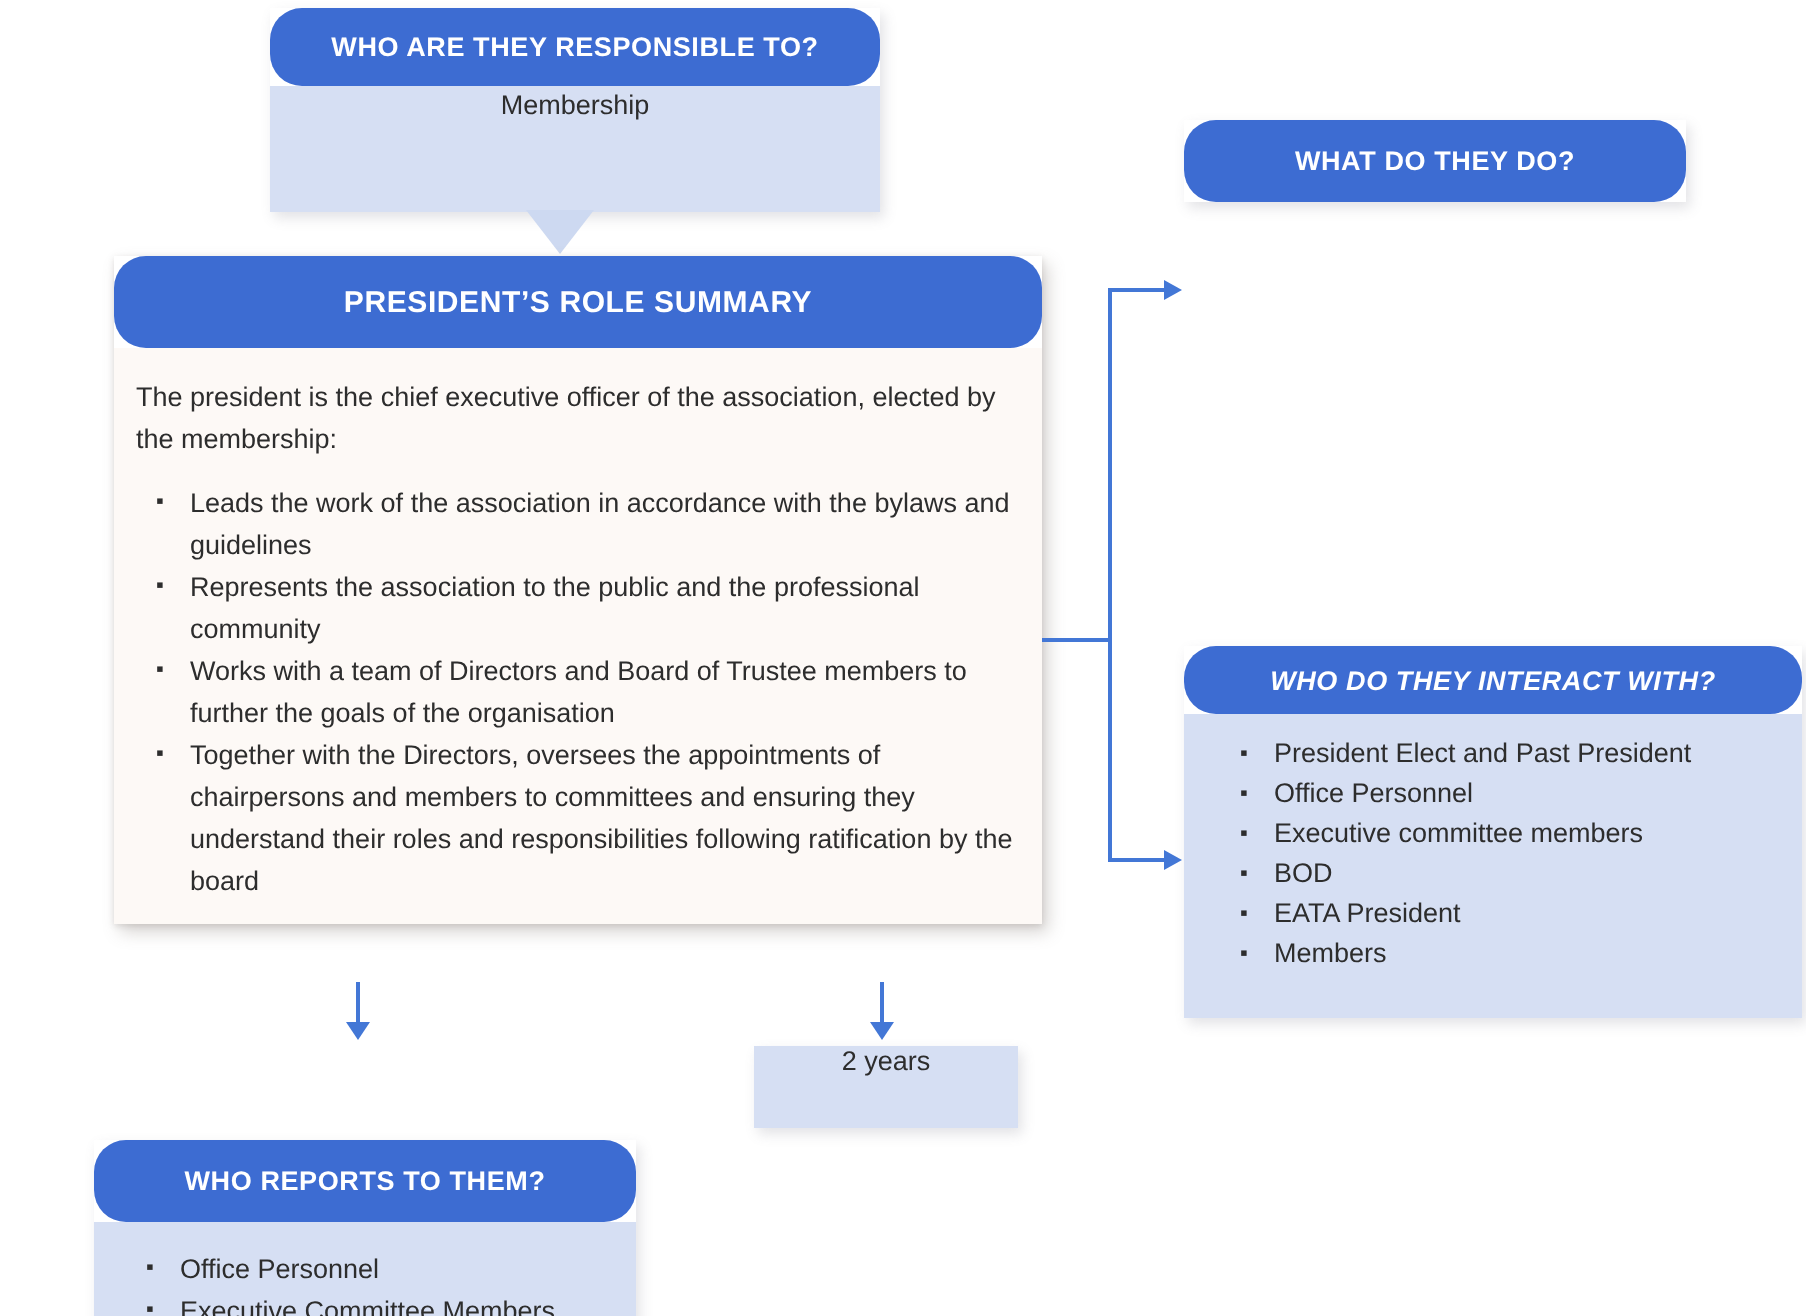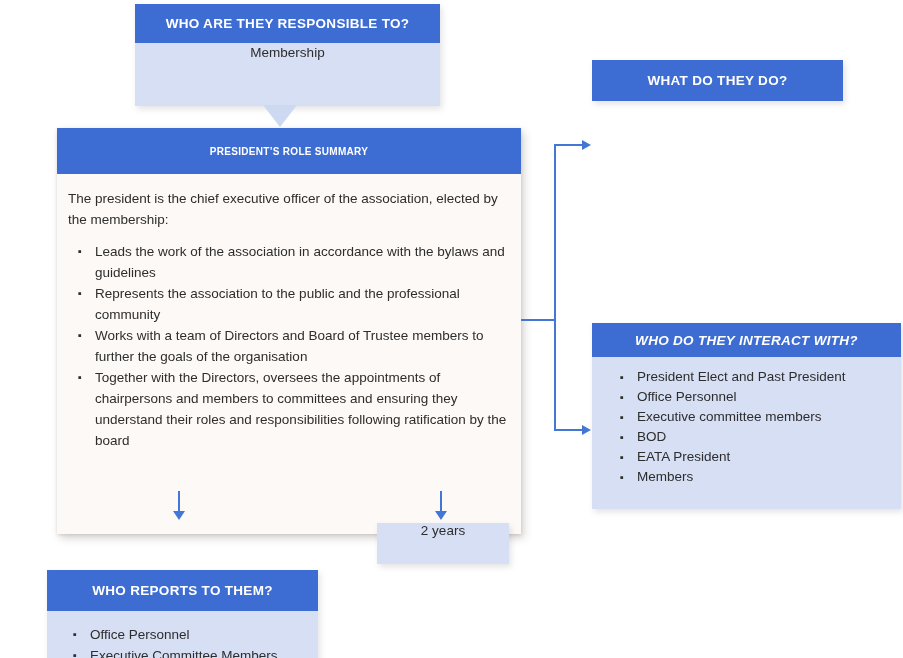--- a/index.html
+++ b/index.html
@@ -14,44 +14,45 @@
   html,body{margin:0;padding:0;background:#ffffff;}
   body{font-family:"Liberation Sans", sans-serif;color:var(--text-dark);}
   .canvas{position:relative;width:903px;height:658px;background:#ffffff;overflow:hidden;}
 
   .card{position:absolute;}
   .hdr{
     background:var(--header-blue);color:var(--header-text);
     font-weight:700;letter-spacing:.3px;
     display:flex;align-items:center;justify-content:center;
     text-align:center;
+    border-radius:16px;
   }
   .hdr-sm{font-size:13.5px;}
-  .hdr-lg{font-size:10px;}
+  .hdr-lg{font-size:15px;}
   .panel{background:var(--panel-blue);color:var(--text-dark);font-size:13.5px;}
   .soft-shadow{box-shadow:2px 3px 6px rgba(100,100,115,.18);}
 
   
   .card-resp{left:135px;top:4px;width:305px;}
   .card-resp .hdr{height:39px;}
   .card-resp .panel{height:63px;text-align:center;padding-top:2px;box-sizing:border-box;}
   .pointer-down{
     position:absolute;left:263px;top:105px;width:0;height:0;
     border-left:17px solid transparent;border-right:17px solid transparent;
     border-top:22px solid var(--pointer-blue);
   }
 
   
   .card-main{
     left:57px;top:128px;width:464px;
     box-shadow:3px 4px 8px rgba(110,100,95,.28), 0 1px 3px rgba(110,100,95,.18);
   }
   .card-main .hdr{height:46px;}
   .main-body{
-    background:var(--card-bg);height:360px;box-sizing:border-box;
+    background:var(--card-bg);height:288px;box-sizing:border-box;
     padding:14px 13px 0 11px;font-size:13.5px;line-height:21px;
   }
   .main-body .intro{margin:0 0 11px 0;}
   .blist{display:block;}
   .brow{display:flex;align-items:flex-start;}
   .main-body .brow{padding-left:10px;}
   .sq{flex:0 0 17px;font-size:11px;line-height:inherit;}
 
   
   .card-what{left:592px;top:60px;width:251px;}

